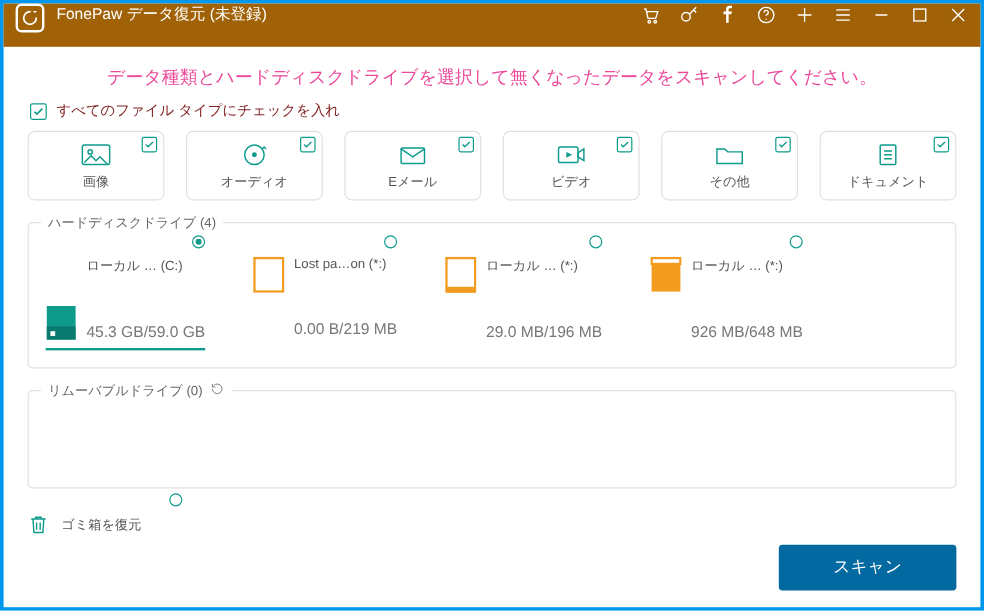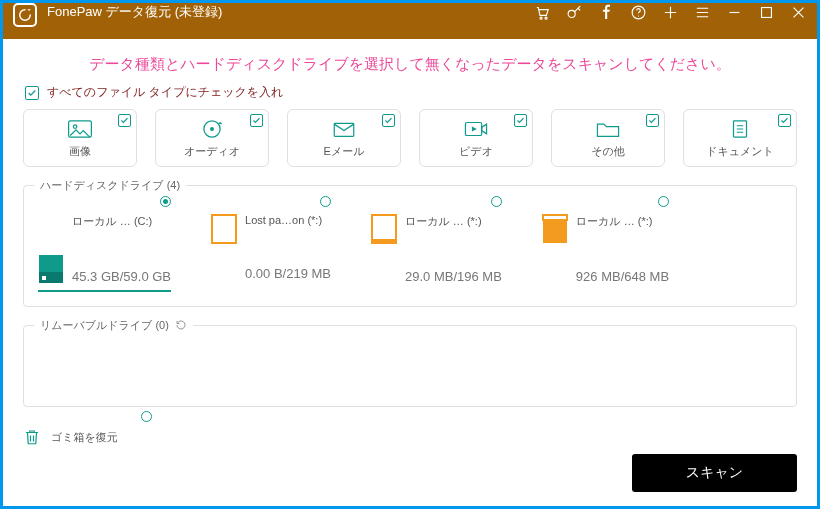--- a/index.html
+++ b/index.html
@@ -38,21 +38,21 @@
 .drive-text .dn { font-size:11px; color:#555; white-space:nowrap; }
 .drive-text .ds { font-size:13px; color:#777; white-space:nowrap;margin-top:40px; }
 .drive.selected { border-bottom:2px solid #0e9b8c; padding-bottom:6px;align-items:flex-end; }
 .fs-removable { min-height:82px; }
 .trash-row { display:flex; align-items:center; gap:10px; position:relative; margin-top:2px; }
 .trash-row .radio { width:11px; height:11px; border:1.5px solid #0e9b8c; border-radius:50%; position:absolute; top:-16px; left:118px; }
 .trash-icn { width:18px; height:20px; }
 .trash-icn svg { width:18px; height:20px; stroke:#0e9b8c; fill:none; stroke-width:1.6; }
 .trash-lbl { font-size:11px; color:#555; }
 .button-row { display:flex; justify-content:flex-end; margin-top:auto; }
-.scan-btn { background:#000000; color:#fff; border:none; width:165px; height:38px; font-size:14px; border-radius:3px; cursor:pointer; }
+.scan-btn { background:#0369a1; color:#fff; border:none; width:148px; height:38px; font-size:14px; border-radius:3px; cursor:pointer; }
 .refresh-icon svg { width:12px; height:12px; stroke:#777; fill:none; stroke-width:1.6; }
 </style>
 </head>
 <body>
 
 <div class="window">
 
   <div class="titlebar">
     <div class="logo-box">
       <svg viewBox="0 0 24 24">

